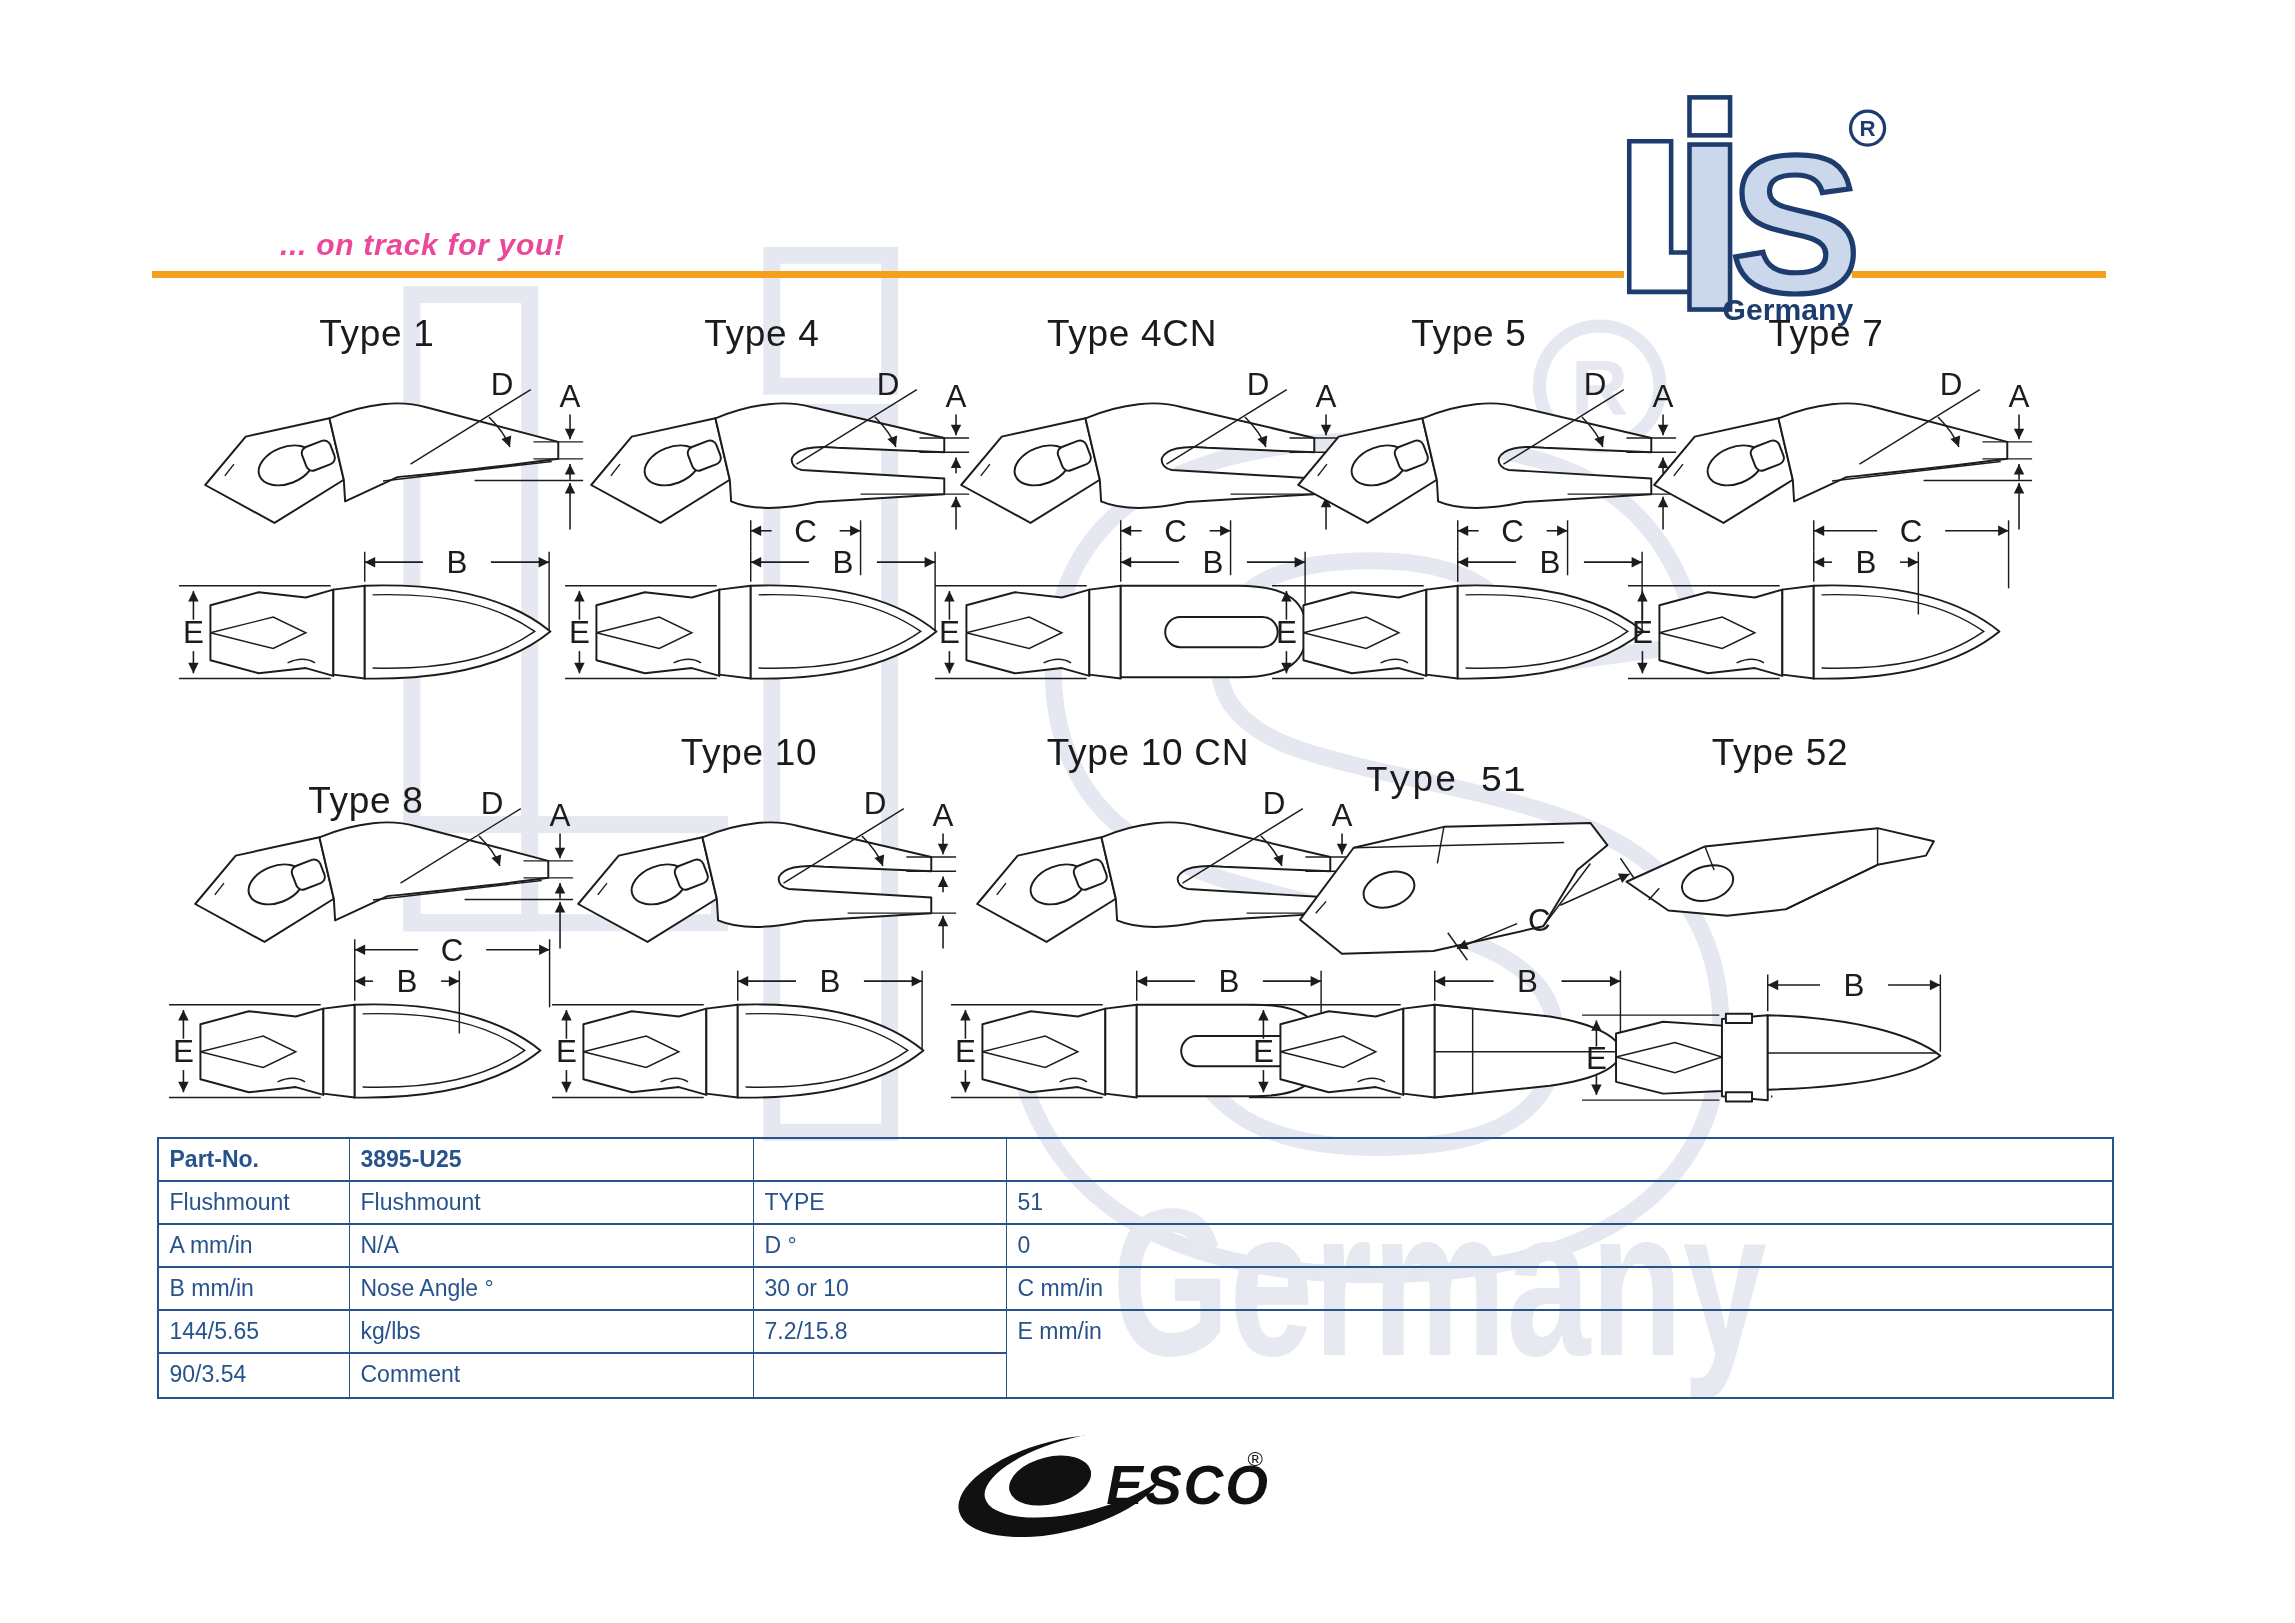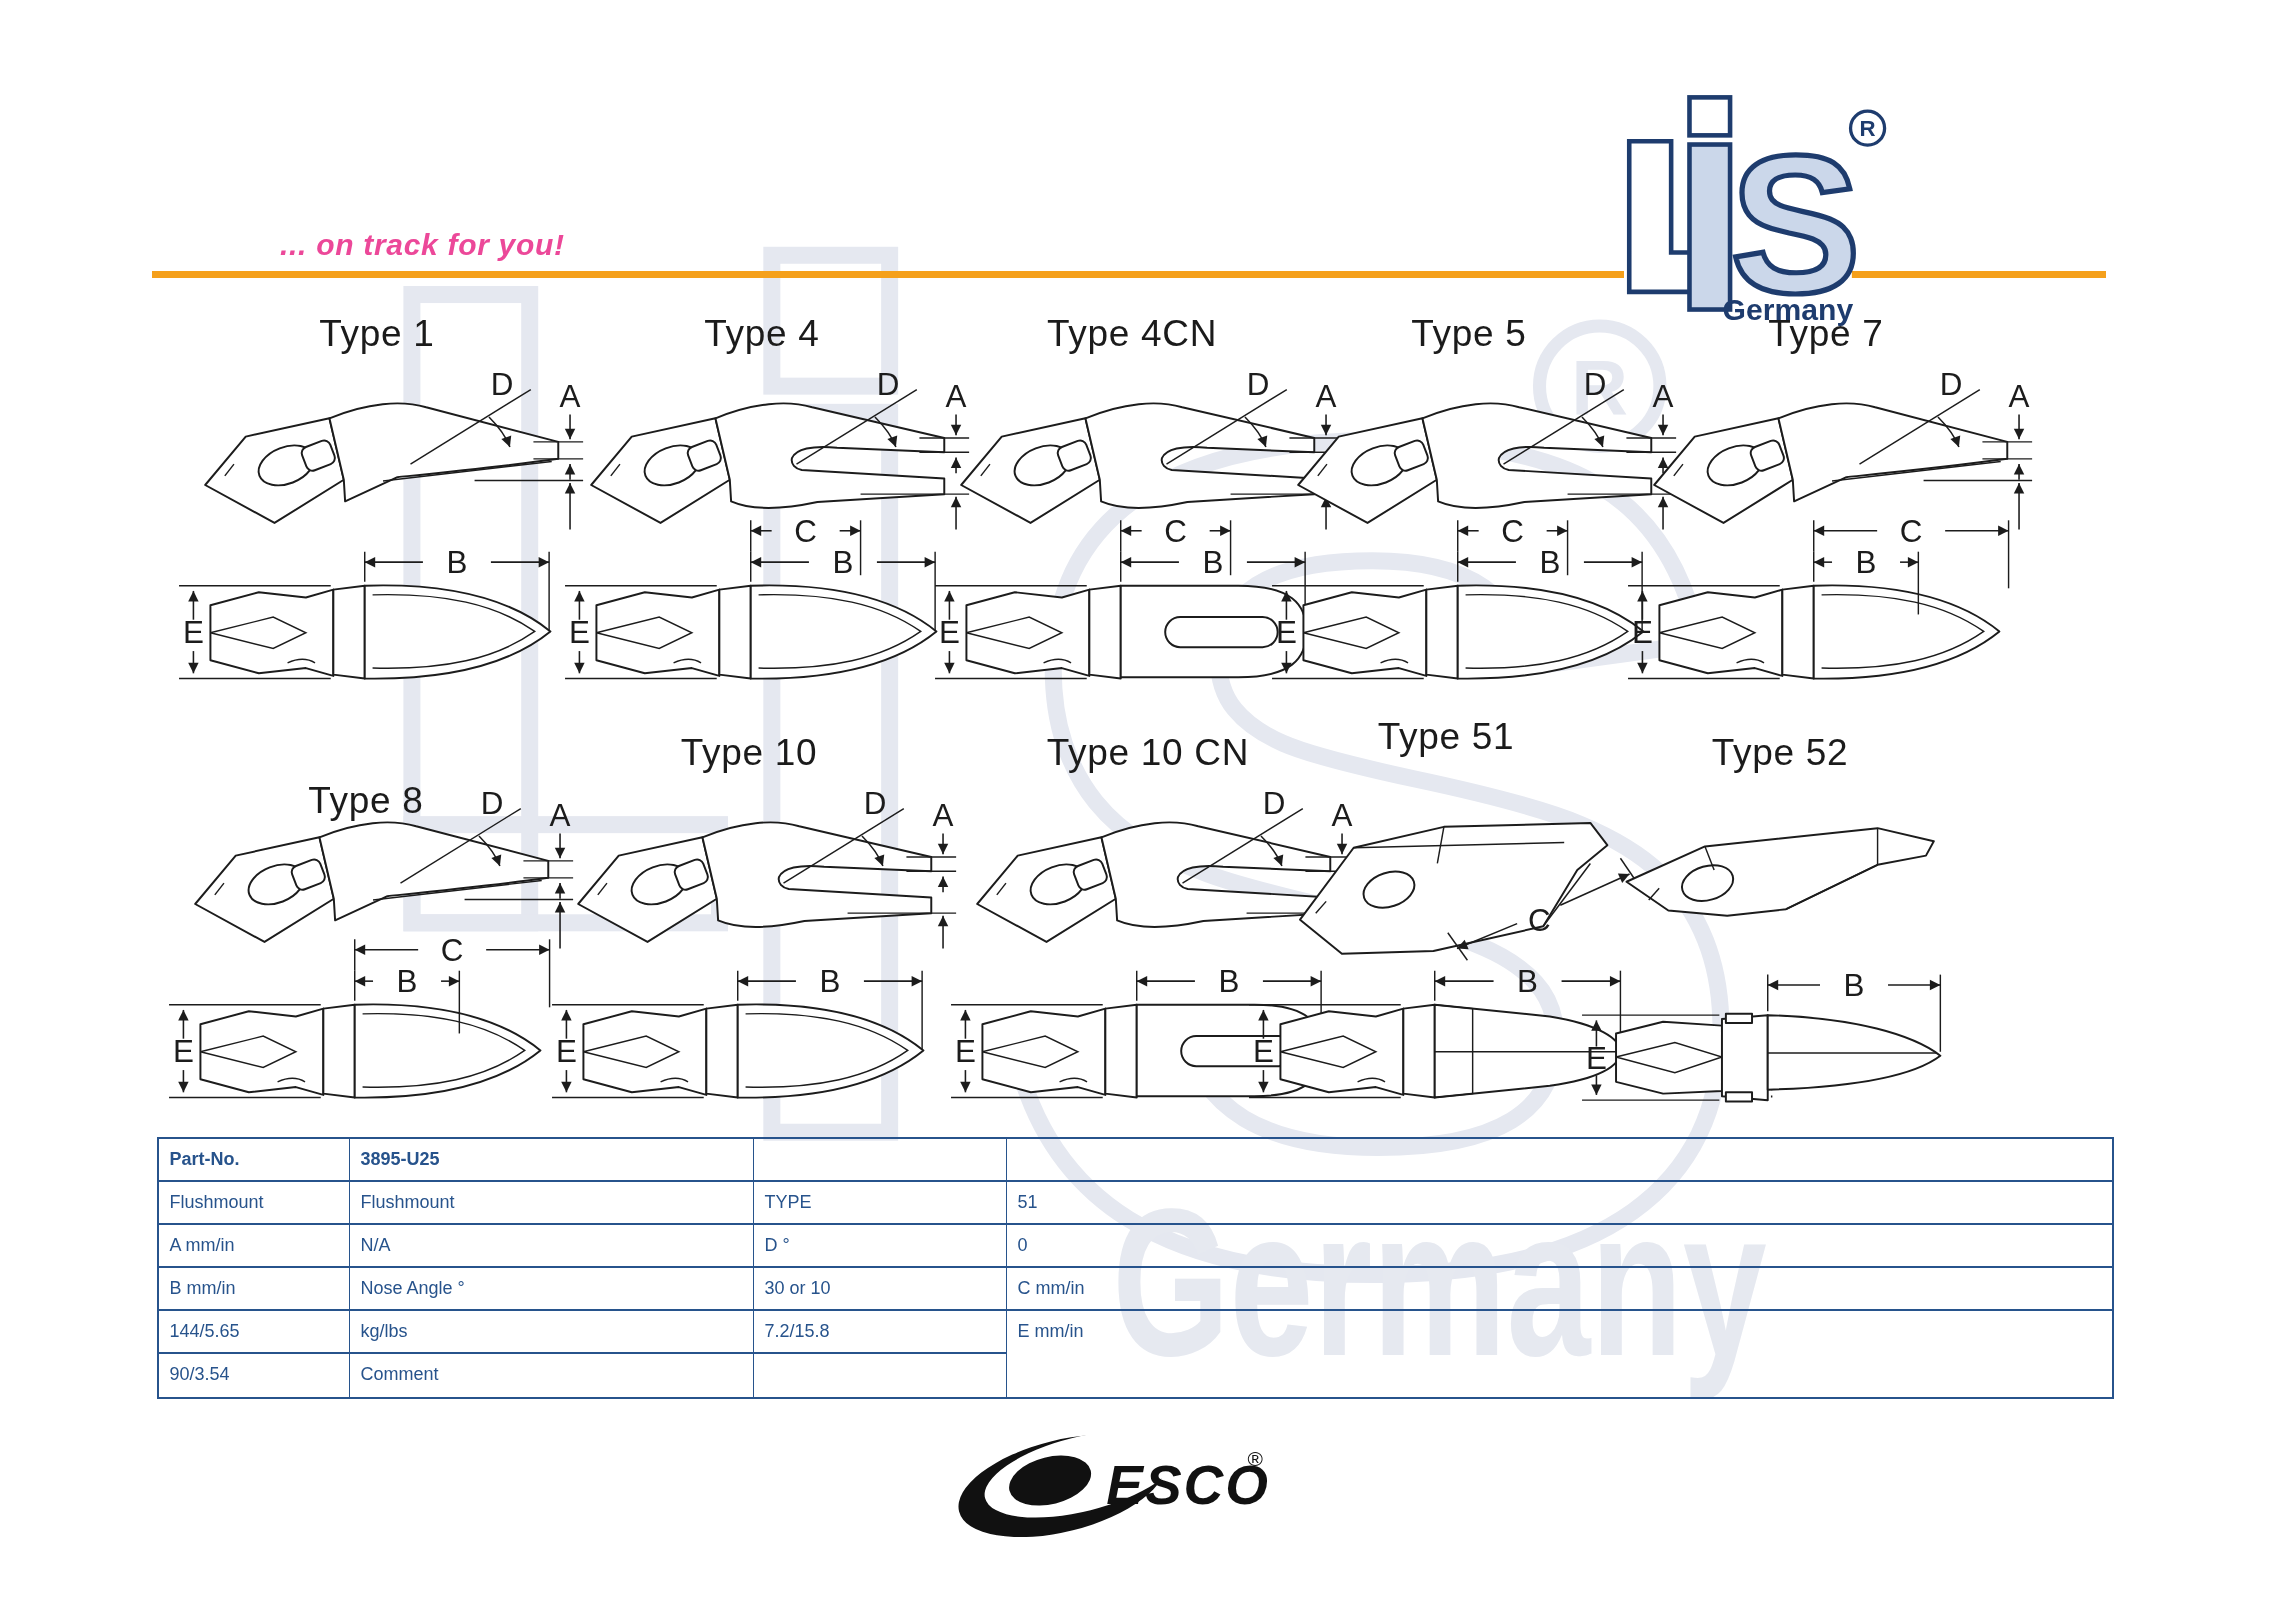--- a/index.html
+++ b/index.html
@@ -16,21 +16,21 @@
   
   .o{fill:#ffffff;stroke:#1C1C1C;stroke-width:3;stroke-linejoin:round;}
   .l{fill:none;stroke:#1C1C1C;stroke-width:2.2;}
   .dash{fill:none;stroke:#1C1C1C;stroke-width:2.2;stroke-dasharray:3 8;}
   .d{fill:none;stroke:#1C1C1C;stroke-width:2.4;}
   .dim{font:400 48px "Liberation Sans",sans-serif;fill:#1C1C1C;text-anchor:middle;}
   
   #spec-table{position:absolute;left:157px;top:1137px;width:1953px;display:grid;
               grid-template-columns:191px 404px 253px 1105px;
               border:2px solid #27538C;}
-  .cell{height:43px;line-height:41px;padding-left:10.5px;font-size:18px;color:#27538C;
+  .cell{height:43px;line-height:41px;padding-left:10.5px;font-size:23px;color:#27538C;
         border-right:1.3px solid #27538C;border-bottom:2.6px solid #27538C;box-sizing:border-box;
         overflow:hidden;white-space:nowrap;}
   .cell:nth-child(4n){border-right:none;}
   .cell:nth-last-child(-n+4){border-bottom:none;}
   .cell.bold{font-weight:bold;}
   
   #lis-logo{position:absolute;left:1624px;top:92px;}
   #esco-logo{position:absolute;left:952px;top:1428px;}
   #watermark{position:absolute;left:353px;top:157px;pointer-events:none;}
 </style>
@@ -408,21 +408,21 @@
           <path class="d" marker-start="url(#ah)" d="M302,300 L391,300"></path>
           <path class="d" marker-end="url(#ah)" d="M495,300 L584,300"></path>
           <text class="dim" x="443" y="317">B</text>
           <path class="l" d="M18,336 L250,336"></path>
           <path class="l" d="M18,478 L250,478"></path>
           <text class="dim" x="40" y="424">E</text>
           <path class="d" marker-start="url(#ah)" d="M40,344 L40,388"></path>
           <path class="d" marker-end="url(#ah)" d="M40,436 L40,470"></path>
         </g>
       </svg>
-      <div class="type-title" style="left: 1446px; top: 716px;">Type 51</div>
+      <div class="type-title" style="left: 1446px; top: 760px; font-family: Liberation Mono, monospace;">Type 51</div>
       <svg class="drawing" width="419" height="340" viewBox="0 0 640 520" style="left: 1237px; top: 785px;">
         <g>
           <path class="o" d="M96,206 L178,96 L316,64 L540,58 L566,92 L520,130 L468,216 L300,254 L160,258 Z"></path>
           <path class="l" d="M178,96 L500,88"></path>
           <path class="l" d="M316,64 L306,120"></path>
           <ellipse class="o" cx="232" cy="160" rx="40" ry="26" transform="rotate(-18 232 160)"></ellipse>
           <path class="l" d="M120,196 L136,178"></path>
           <path class="l" d="M468,216 L540,120"></path>
           <path class="l" d="M322,226 L352,268"></path>
           <path class="l" d="M586,112 L616,156"></path>

